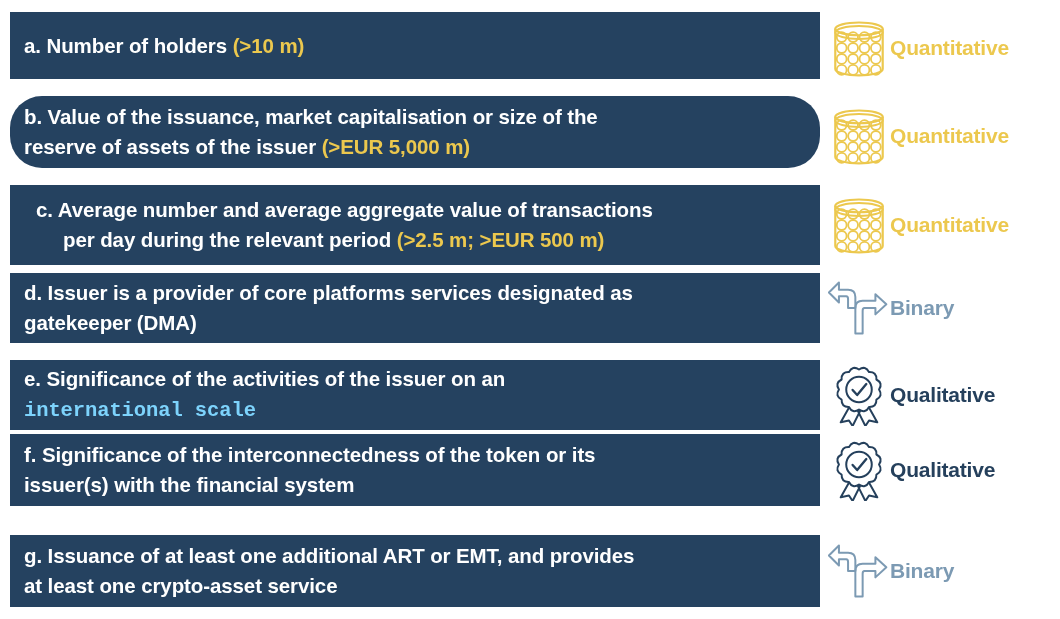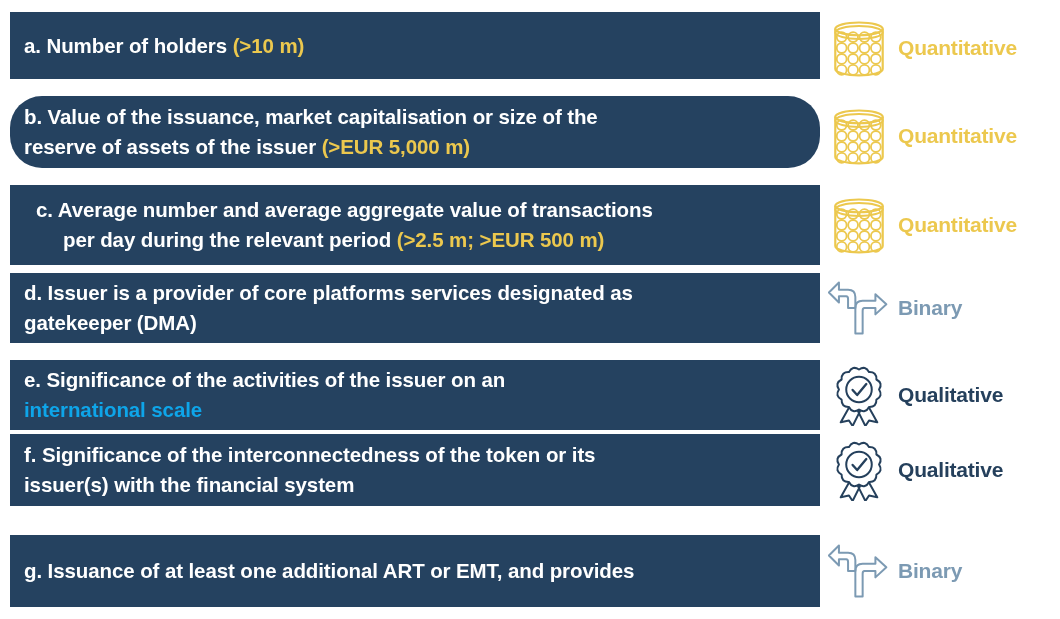--- a/index.html
+++ b/index.html
@@ -47,21 +47,21 @@
     white-space: pre-wrap;
   }
   .criterion-text .threshold {
     color: #ecc84e;
     font-weight: 600;
   }
   .type-group {
     position: absolute;
     display: flex;
     align-items: center;
-    gap: 8px;
+    gap: 0;
   }
   .type-icon {
     width: 62px;
     height: 62px;
     flex: 0 0 62px;
     display: block;
   }
   .type-label {
     font-size: 21px;
     font-weight: 600;
@@ -174,21 +174,21 @@
         <svg class="type-icon" viewBox="0 0 68 68">
           <path d="M30 62 L30 34 Q30 26 38 26 L52 26 L52 19 L64 30 L52 41 L52 34 L40 34 Q38 34 38 37 L38 62 Z" fill="none" stroke="#7c9ab3" stroke-width="2.2" stroke-linejoin="round"></path>
           <path d="M30 34 L30 22 Q30 14 22 14 L12 14 L12 6 L1 17 L12 28 L12 21 L20 21 Q22 21 22 24 L22 34 Z" fill="none" stroke="#7c9ab3" stroke-width="2.2" stroke-linejoin="round"></path>
         </svg>
         <span class="type-label binary" style="color: rgb(124, 154, 179);">Binary</span>
       </div>
     </div>
     <div class="criterion-row" style="top: 360px; height: 70px;">
       <div class="criterion-box" style="background: rgb(37, 66, 96); height: 70px;">
         <div class="criterion-text"><span style="color: rgb(255, 255, 255);">e. Significance of the activities of the issuer on an</span></div>
-        <div class="criterion-text"><span style="color: #0ea5e9;">international scale</span></div>
+        <div class="criterion-text"><span style="color: #7dd3fc; font-family: Liberation Mono, monospace;">international scale</span></div>
       </div>
       <div class="type-group" style="left: 828px; top: 4px;">
         <svg class="type-icon" viewBox="0 0 68 68">
           <path d="M24 46 L14 64 L23 62 L27 68 L35 52 Z" fill="none" stroke="#25405c" stroke-width="2.2" stroke-linejoin="round"></path>
           <path d="M44 46 L54 64 L45 62 L41 68 L33 52 Z" fill="none" stroke="#25405c" stroke-width="2.2" stroke-linejoin="round"></path>
           <path d="M34.0 6.0 Q41.1 1.4 45.0 8.9 Q53.4 8.6 53.1 17.0 Q60.6 20.9 56.0 28.0 Q60.6 35.1 53.1 39.0 Q53.4 47.4 45.0 47.1 Q41.1 54.6 34.0 50.0 Q26.9 54.6 23.0 47.1 Q14.6 47.4 14.9 39.0 Q7.4 35.1 12.0 28.0 Q7.4 20.9 14.9 17.0 Q14.6 8.6 23.0 8.9 Q26.9 1.4 34.0 6.0 Z" fill="#ffffff" stroke="#25405c" stroke-width="2.2" stroke-linejoin="round"></path>
           <circle cx="34" cy="28" r="14" fill="none" stroke="#25405c" stroke-width="2.2"></circle>
           <path d="M27 28.5 L32 34 L42 22" fill="none" stroke="#25405c" stroke-width="2.6" stroke-linecap="round" stroke-linejoin="round"></path>
         </svg>
         <span class="type-label qualitative" style="color: rgb(37, 64, 92);">Qualitative</span>
@@ -206,20 +206,21 @@
           <path d="M34.0 6.0 Q41.1 1.4 45.0 8.9 Q53.4 8.6 53.1 17.0 Q60.6 20.9 56.0 28.0 Q60.6 35.1 53.1 39.0 Q53.4 47.4 45.0 47.1 Q41.1 54.6 34.0 50.0 Q26.9 54.6 23.0 47.1 Q14.6 47.4 14.9 39.0 Q7.4 35.1 12.0 28.0 Q7.4 20.9 14.9 17.0 Q14.6 8.6 23.0 8.9 Q26.9 1.4 34.0 6.0 Z" fill="#ffffff" stroke="#25405c" stroke-width="2.2" stroke-linejoin="round"></path>
           <circle cx="34" cy="28" r="14" fill="none" stroke="#25405c" stroke-width="2.2"></circle>
           <path d="M27 28.5 L32 34 L42 22" fill="none" stroke="#25405c" stroke-width="2.6" stroke-linecap="round" stroke-linejoin="round"></path>
         </svg>
         <span class="type-label qualitative" style="color: rgb(37, 64, 92);">Qualitative</span>
       </div>
     </div>
     <div class="criterion-row" style="top: 535px; height: 72px;">
       <div class="criterion-box" style="background: rgb(37, 66, 96); height: 72px;">
         <div class="criterion-text"><span style="color: rgb(255, 255, 255);">g. Issuance of at least one additional ART or EMT, and provides</span></div>
+        <div class="criterion-text"><span style="color: rgb(255, 255, 255);">at least one crypto-asset service</span></div>
       </div>
       <div class="type-group" style="left: 828px; top: 5px;">
         <svg class="type-icon" viewBox="0 0 68 68">
           <path d="M30 62 L30 34 Q30 26 38 26 L52 26 L52 19 L64 30 L52 41 L52 34 L40 34 Q38 34 38 37 L38 62 Z" fill="none" stroke="#7c9ab3" stroke-width="2.2" stroke-linejoin="round"></path>
           <path d="M30 34 L30 22 Q30 14 22 14 L12 14 L12 6 L1 17 L12 28 L12 21 L20 21 Q22 21 22 24 L22 34 Z" fill="none" stroke="#7c9ab3" stroke-width="2.2" stroke-linejoin="round"></path>
         </svg>
         <span class="type-label binary" style="color: rgb(124, 154, 179);">Binary</span>
       </div>
     </div>
   </div>

